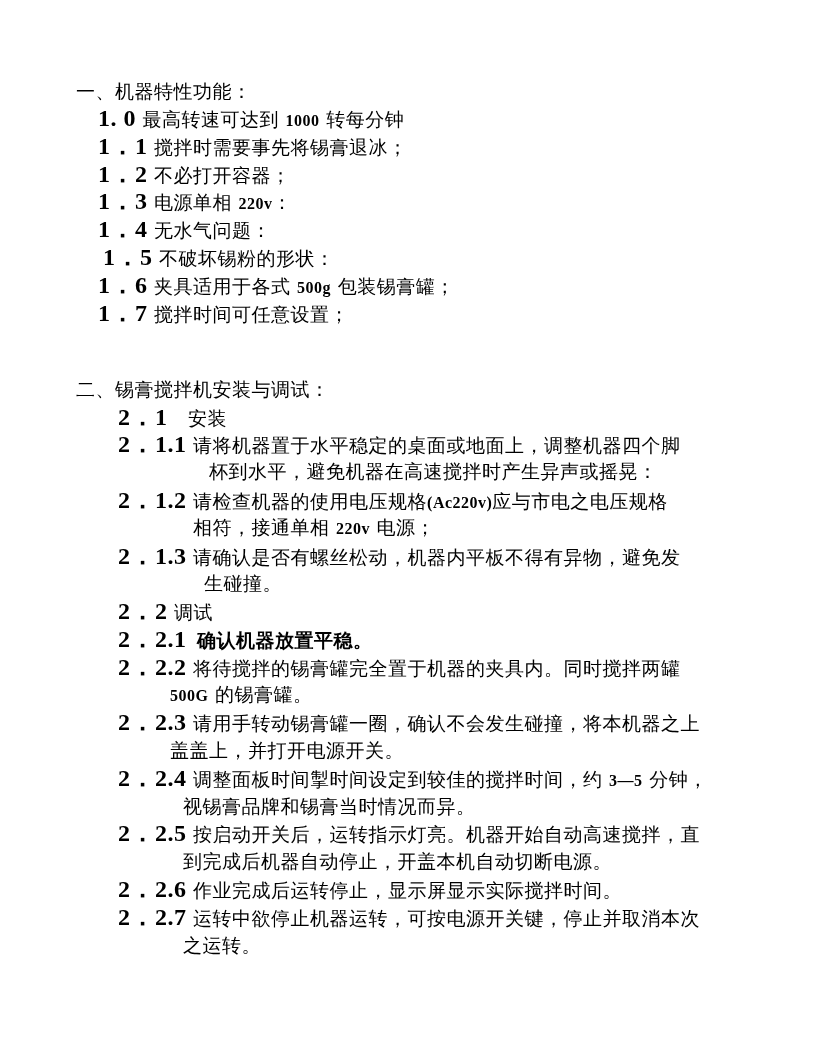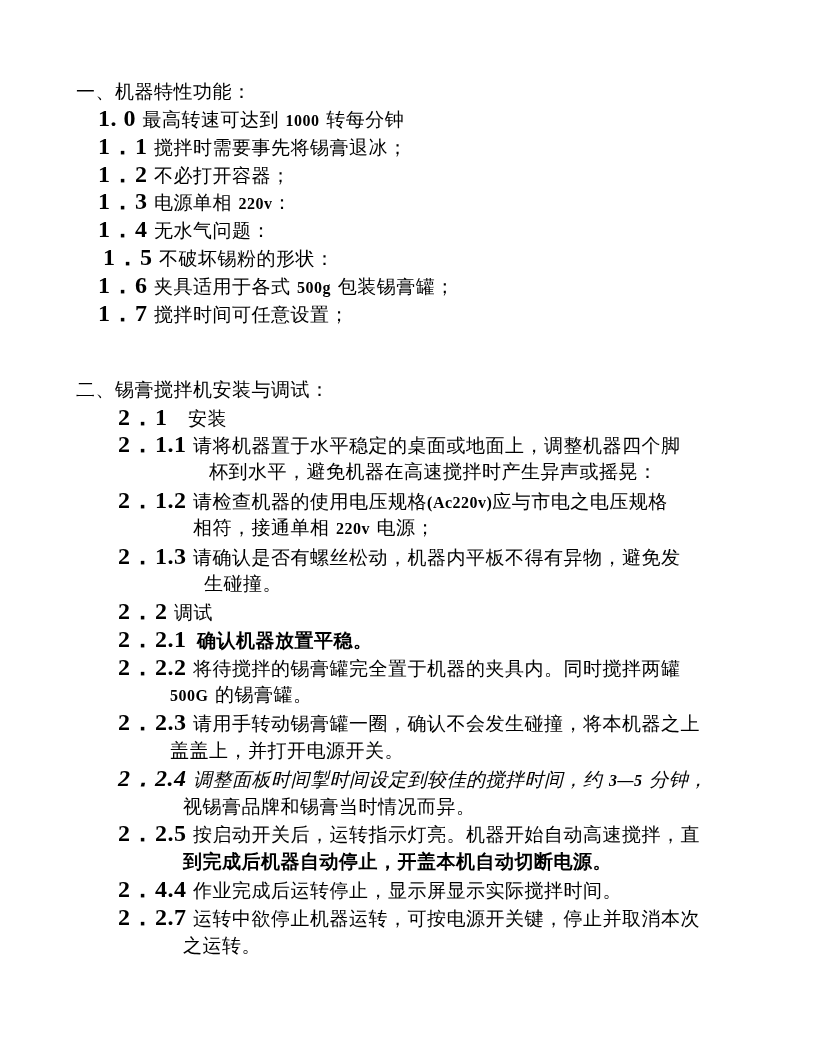--- a/index.html
+++ b/index.html
@@ -108,36 +108,36 @@
   <span class="b">500G</span>
   <span>的锡膏罐。</span>
 </div>
 
 <div class="line" style="left:118px; top:711px;">
   <span class="num">2．2.3</span>
   <span>请用手转动锡膏罐一圈，确认不会发生碰撞，将本机器之上</span>
 </div>
 <div class="line" style="left:170px; top:739px;">盖盖上，并打开电源开关。</div>
 
-<div class="line" style="left:118px; top:767px;font-style:italic;">
+<div class="line" style="left:118px; top:767px;">
   <span class="num">2．2.4</span>
   <span>调整面板时间掣时间设定到较佳的搅拌时间，约</span>
   <span class="b">3—5</span>
   <span>分钟，</span>
 </div>
 <div class="line" style="left:183px; top:795px;">视锡膏品牌和锡膏当时情况而异。</div>
 
 <div class="line" style="left:118px; top:822px;">
   <span class="num">2．2.5</span>
   <span>按启动开关后，运转指示灯亮。机器开始自动高速搅拌，直</span>
 </div>
-<div class="line" style="left:183px; top:850px;font-weight:bold;">到完成后机器自动停止，开盖本机自动切断电源。</div>
+<div class="line" style="left:183px; top:850px;">到完成后机器自动停止，开盖本机自动切断电源。</div>
 
 <div class="line" style="left:118px; top:878px;">
-  <span class="num">2．4.4</span>
+  <span class="num">2．2.6</span>
   <span>作业完成后运转停止，显示屏显示实际搅拌时间。</span>
 </div>
 
 <div class="line" style="left:118px; top:906px;">
   <span class="num">2．2.7</span>
   <span>运转中欲停止机器运转，可按电源开关键，停止并取消本次</span>
 </div>
 <div class="line" style="left:183px; top:934px;">之运转。</div>
 
 </body></html>

